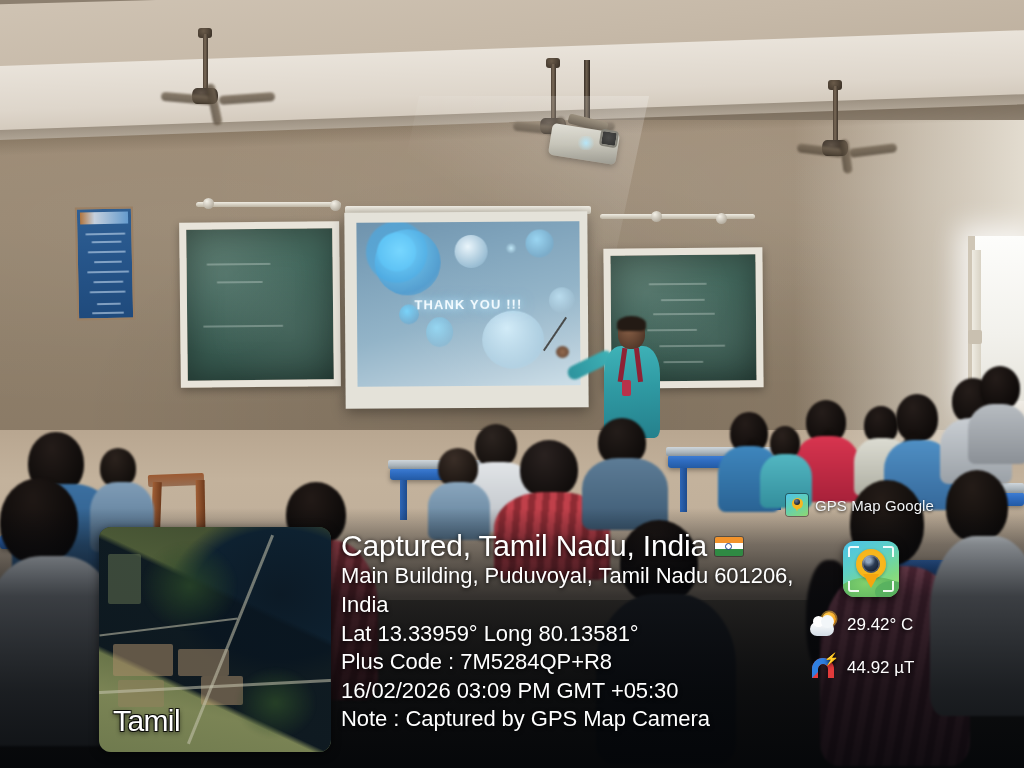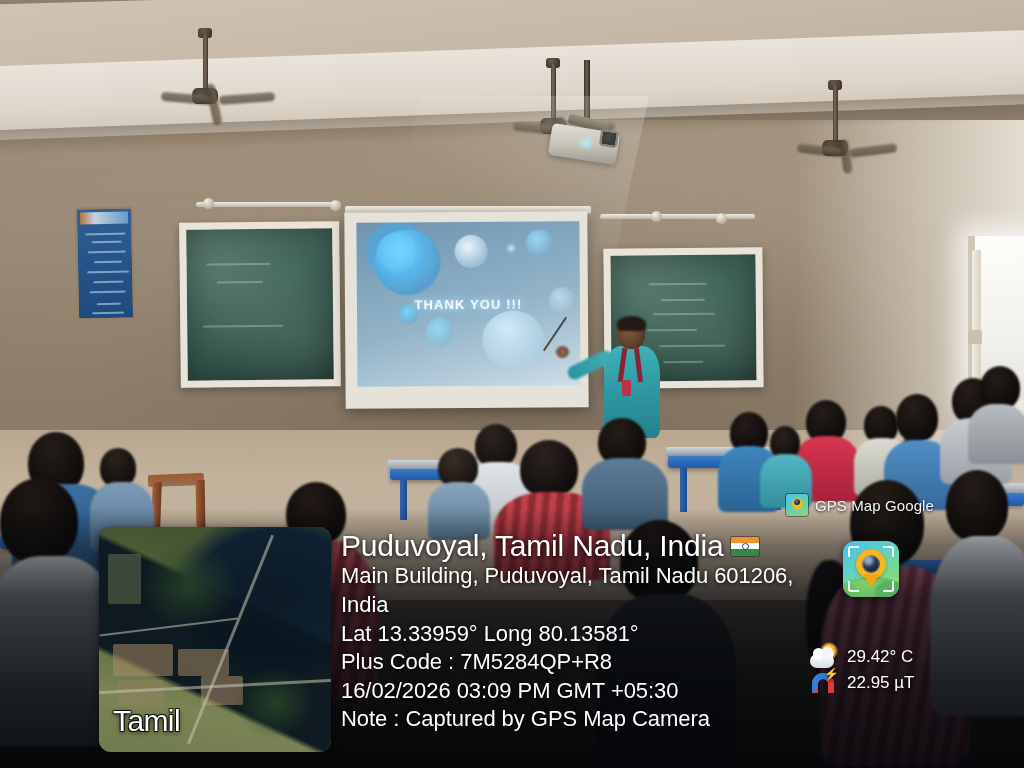--- a/index.html
+++ b/index.html
@@ -419,21 +419,21 @@
     margin:-3.5px 0 0 -3.5px; border-radius:50%;
     border:1.2px solid #1d3f8f;
   }
   .st-line{
     font-size: 22px; line-height: 1.30; font-weight:400;
     letter-spacing:-.05px;
   }
 
   .sensors{
     position:absolute; left:810px; top:612px; width:210px;
-    display:flex; flex-direction:column; margin-top:32px;
+    display:flex; flex-direction:column; gap:17px;
   }
   .sensor-row{
     display:flex; align-items:center; gap:9px;
     color:#fff; font-size:17px;
     text-shadow: 0 1px 4px rgba(0,0,0,.95);
     white-space:nowrap;
   }
   .sensor-ico{ width:28px; height:26px; position:relative; flex:0 0 auto; }
 
   
@@ -786,21 +786,21 @@
       <div class="map-green" style="left:58%; top:62%; width:36%; height:32%;"></div>
       <div class="map-road" style="left:0; top:70%; width:100%; height:3px; transform:rotate(-3deg);"></div>
       <div class="map-road" style="left:56%; top:0; width:3px; height:100%; transform:rotate(22deg);"></div>
       <div class="map-road" style="left:0; top:44%; width:60%; height:2px; transform:rotate(-7deg);"></div>
       <div class="google-logo">Tamil</div>
     </div>
   </div>
 
   <div class="stamp-text">
     <div class="st-title">
-      <span>Puduvoyal, Tamil Nadu, India</span>
+      <span>Captured, Tamil Nadu, India</span>
       <span class="flag-emoji">
         <i class="f1"></i>
           <i class="f2"></i>
           <i class="f3"></i>
           <span class="chakra"></span>
       </span>
     </div>
     <div class="st-line">Main Building, Puduvoyal, Tamil Nadu 601206,</div>
     <div class="st-line">India</div>
     <div class="st-line">Lat 13.33959° Long 80.13581°</div>
@@ -827,17 +827,17 @@
           <span class="cloud"></span>
       </span>
       <span>29.42° C</span>
     </div>
     <div class="sensor-row">
       <span class="sensor-ico ico-magnet">
         <span class="u"></span>
           <span class="u2"></span>
           <span class="spark">⚡</span>
       </span>
-      <span>22.95 µT</span>
+      <span>44.92 µT</span>
     </div>
   </div>
 
 </div>
 
 </body></html>

